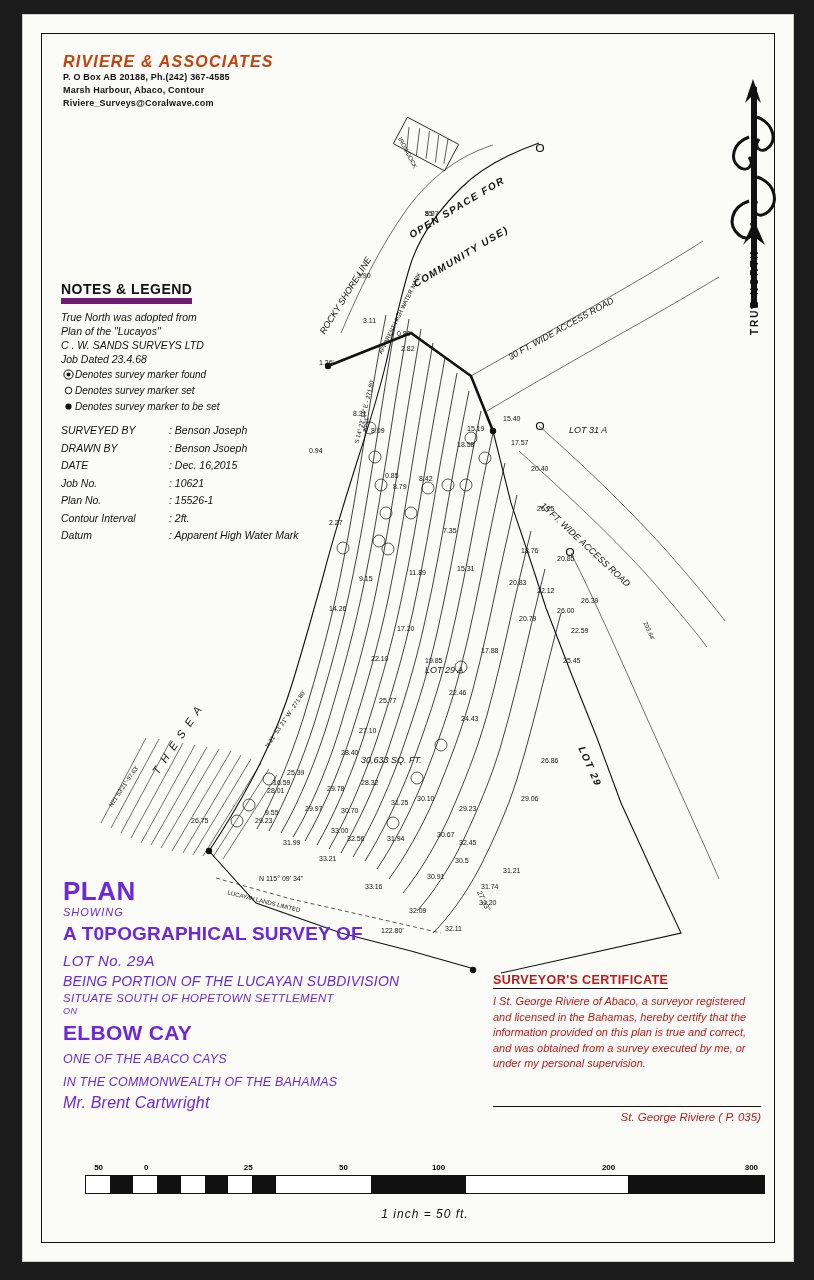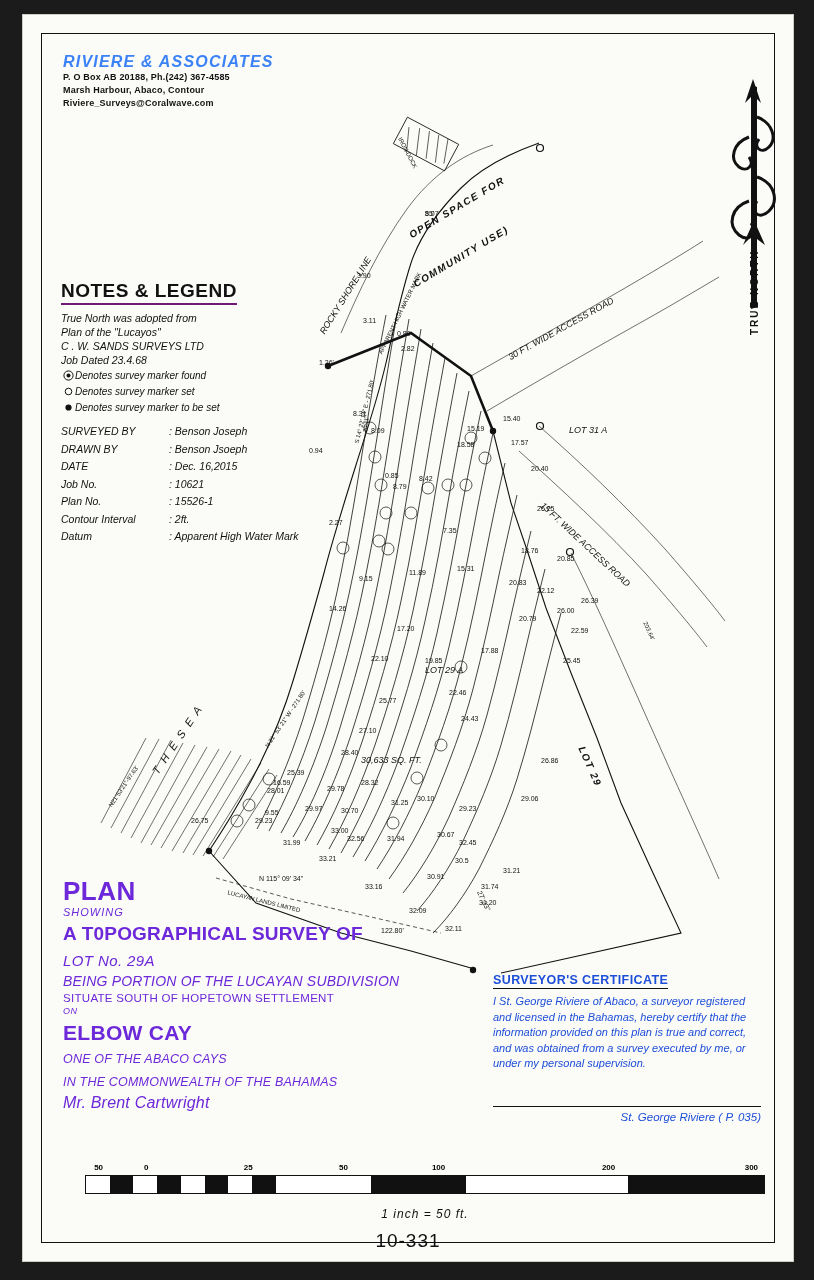--- a/index.html
+++ b/index.html
@@ -44,42 +44,42 @@
     left: 40px;
     top: 38px;
     width: 330px;
   }
   .firm-name {
     font-family: "Liberation Sans", sans-serif;
     font-style: italic;
     font-weight: bold;
     font-size: 16px;
     letter-spacing: 1.2px;
-    color: #3b82f6;
+    color: #c2410c;
   }
   .firm-line {
     font-weight: bold;
     font-size: 9px;
     color: #111;
     line-height: 13px;
     letter-spacing: .2px;
   }
   
   .legend {
     position: absolute;
     left: 38px;
     top: 265px;
     width: 250px;
     color: #111;
   }
   .legend-title {
     font-weight: bold;
-    font-size: 19px;
+    font-size: 14px;
     letter-spacing: .5px;
-    border-bottom: 2px solid #701a75;
+    border-bottom: 6px solid #701a75;
     display: inline-block;
     padding-bottom: 1px;
     margin-bottom: 6px;
   }
   .legend-note {
     font-style: italic;
     font-size: 10.5px;
     line-height: 14px;
   }
   .legend-row {
@@ -136,20 +136,21 @@
     margin-top: 7px;
     letter-spacing: .4px;
   }
   .t-being {
     font-style: italic;
     font-size: 14px;
     margin-top: 4px;
     letter-spacing: .2px;
   }
   .t-situate {
+    font-style: italic;
     font-size: 11.5px;
     margin-top: 3px;
     letter-spacing: .3px;
   }
   .t-on {
     font-style: italic;
     font-size: 9px;
     margin-top: 2px;
     letter-spacing: .5px;
   }
@@ -171,21 +172,21 @@
     font-size: 16px;
     margin-top: 3px;
     letter-spacing: .2px;
   }
   
   .cert {
     position: absolute;
     left: 470px;
     top: 955px;
     width: 268px;
-    color: #1d4ed8;
+    color: #b91c1c;
   }
   .cert-title {
     font-weight: bold;
     font-size: 12.5px;
     letter-spacing: .4px;
     border-bottom: 1.5px solid #111;
     display: inline-block;
     padding-bottom: 1px;
   }
   .cert-body {
@@ -606,15 +607,14 @@
         <div class="seg w" style="width:3.5%"></div>
         <div class="seg b" style="width:3.5%"></div>
         <div class="seg w" style="width:14%"></div>
         <div class="seg b" style="width:14%"></div>
         <div class="seg w" style="width:24%"></div>
         <div class="seg b" style="width:20%"></div>
       </div>
       <div class="scale-text">1    inch = 50  ft.</div>
     </div>
 
-    <div class="sheet-no">10-331</div>
   </div>
 </div>
 
 </body></html>

